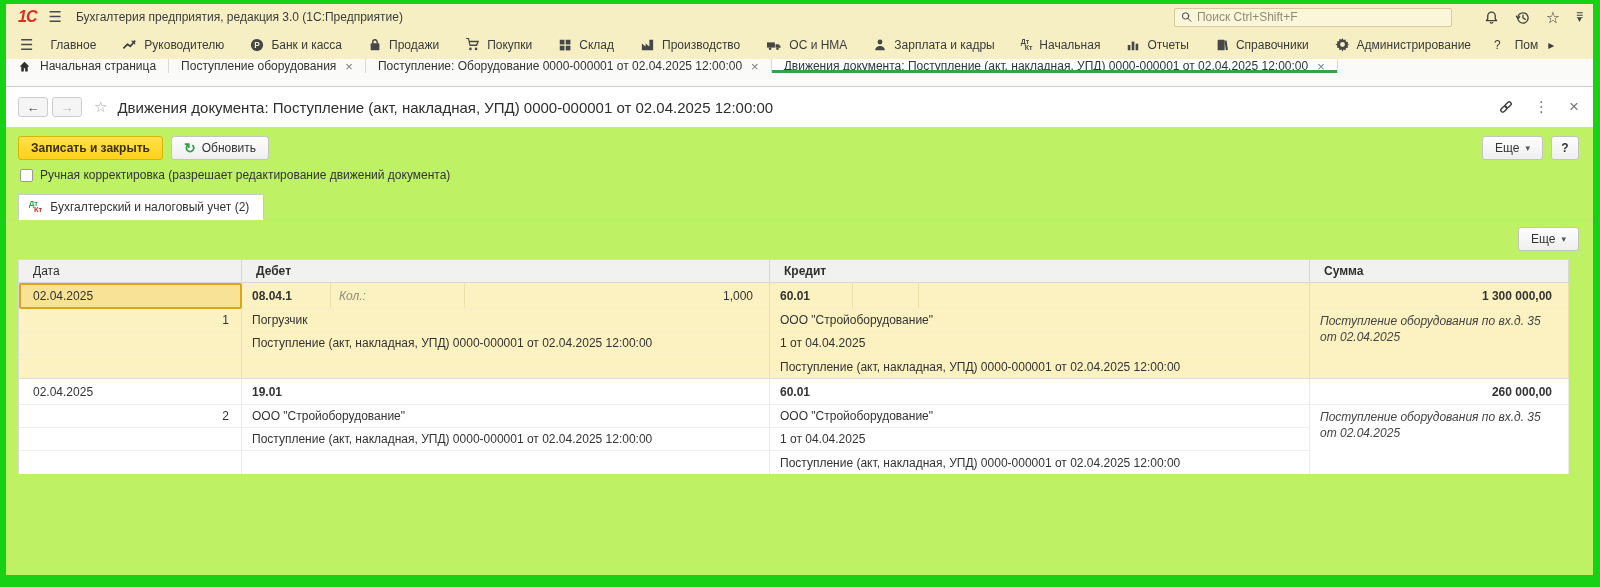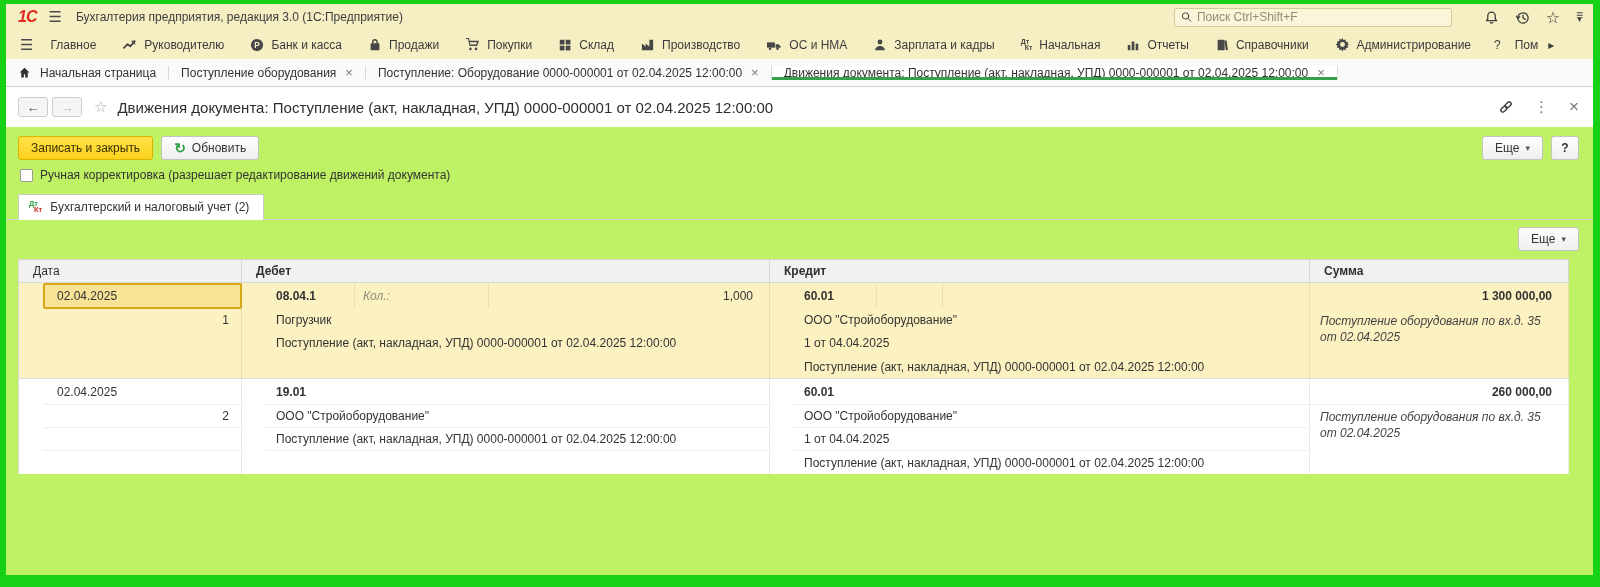--- a/index.html
+++ b/index.html
@@ -24,42 +24,42 @@
   .svc-menu { display:inline-flex; flex-direction:column; align-items:center; line-height:5px; font-size:12px; color:#3f3f3f; }
   .svc-menu .car { font-size:8px; line-height:4px; }
   
   .menubar { height:29px; background:#f6efc4; display:flex; align-items:center; padding:0 8px 0 14px; gap:0; }
   .menu-item { display:flex; align-items:center; gap:7px; padding:0 13px; color:#3b3b3b; cursor:pointer; white-space:nowrap; height:100%; }
   .menu-item svg { flex:0 0 auto; }
   .m-ic { fill:#474747; }
   .dtkt-gray { display:inline-block; font-size:7px; line-height:6px; color:#474747; font-weight:bold; }
   .menu-scroll { color:#3b3b3b; padding:0 6px; cursor:pointer; }
   
-  .tabbar { height:28px; background:#fafaf8; border-bottom:1px solid #d0d0d0; display:flex; align-items:center; }
+  .tabbar { height:28px; background:#fafaf8; border-bottom:1px solid #d0d0d0; display:flex; align-items:flex-start; }
   .wtab { display:flex; align-items:center; gap:9px; padding:0 12px; border-right:1px solid #dadada; color:#333;
     cursor:pointer; white-space:nowrap; position:relative; }
   .wtab.active { background:#fff; }
   .wtab.active::after { content:""; position:absolute; left:0; right:0; bottom:0; height:3px; background:#38a048; }
   .wtab .close { color:#7a7a7a; font-size:13px; line-height:1; cursor:pointer; }
   .home-ic { fill:#2f2f2f; }
   
   .doc-header { height:40px; display:flex; align-items:center; padding:0 14px 0 12px; background:#fff; }
   .navbtn { width:30px; height:20px; border:1px solid #cdcdcd; border-radius:3px; background:#f5f5f5;
     display:inline-flex; align-items:center; justify-content:center; font-size:13px; color:#3d3d3d; cursor:pointer; }
   .navbtn + .navbtn { margin-left:4px; }
   .navbtn.disabled { color:#b8b8b8; cursor:default; }
   .fav-star { color:#a8a8a8; font-size:15px; margin:0 10px 0 12px; cursor:pointer; }
   .doc-title { font-size:15px; color:#2e2e2e; }
   .doc-header .spacer { flex:1; }
   .hd-icon { color:#777; margin-left:20px; cursor:pointer; display:inline-flex; align-items:center; font-size:15px; }
   
   .toolbar { display:flex; align-items:center; padding:9px 14px 5px 12px; gap:8px; }
   .btn { display:inline-flex; align-items:center; gap:6px; height:24px; padding:0 12px; border:1px solid #c3c3c3;
     border-radius:3px; background:linear-gradient(#fdfdfd,#efefef); color:#333; cursor:pointer; font-size:12px; }
-  .btn-primary { background:linear-gradient(#ffe14a,#fdd21c); border-color:#d9b400; font-weight:normal; color:#3a3000; }
+  .btn-primary { background:linear-gradient(#ffe14a,#fdd21c); border-color:#d9b400; font-weight:bold; color:#3a3000; }
   .refresh-ic { color:#2f9e44; font-weight:bold; font-size:14px; }
   .caret { font-size:9px; color:#555; }
   .toolbar .spacer { flex:1; }
   .btn-help { width:28px; justify-content:center; font-weight:bold; }
   
   .checkbox-row { display:flex; align-items:center; gap:7px; padding:3px 12px 6px 14px; }
   .cbox { width:13px; height:13px; border:1px solid #999; border-radius:2px; background:#fff; cursor:pointer; }
   
   .reg-strip { margin-top:6px; padding-left:12px; border-bottom:1px solid #cfcfcf; }
   .reg-tab { display:inline-flex; align-items:center; gap:8px; padding:5px 14px 5px 10px; background:#fff;
@@ -72,21 +72,21 @@
   .grid-table { margin:2px 24px 0 12px; border-left:1px solid #dadada; }
   .trow { display:grid; grid-template-columns:223px 528px 540px 1fr; }
   .thead { background:#f1f1ef; border-top:1px solid #d6d6d6; border-bottom:1px solid #d6d6d6; }
   .thead > div { padding:4px 10px 4px 14px; border-right:1px solid #d6d6d6; color:#2f2f2f; }
   .thead .b { font-weight:bold; }
   
   .entry { display:grid; grid-template-columns:223px 528px 540px 1fr; grid-template-rows:26px 23px 23px 23px; }
   .entry > div { overflow:hidden; white-space:nowrap; }
   .e-yellow { background:#fcf1c1; --v:#ece0a8; --h:#f6eecb; }
   .e-white  { background:#fff;     --v:#e9e9e9; --h:#efefef; }
-  .entry .c1,.entry .c2,.entry .c3 { border-right:1px solid var(--v);margin-left:24px; }
+  .entry .c1,.entry .c2,.entry .c3 { border-right:1px solid var(--v); }
   .entry .c4 { border-right:1px solid var(--v); }
   .entry .hb { border-bottom:1px solid var(--h); }
   .entry .line1 { display:flex; align-items:center; }
   .acct { font-weight:bold; padding-left:10px; }
   .datecell { display:flex; align-items:center; padding-left:14px; }
   .datecell.selected { background:#f7e296; outline:2px solid #d8a716; outline-offset:-2px; border-radius:2px; }
   .sub { height:100%; display:flex; align-items:center; border-left:1px solid var(--v); }
   .qty-label { font-style:italic; color:#8c8c7a; padding-left:8px; }
   .qty-val { flex:1; text-align:right; padding-right:8px; }
   .rownum { text-align:right; padding-right:12px; display:flex; align-items:center; justify-content:flex-end; }

